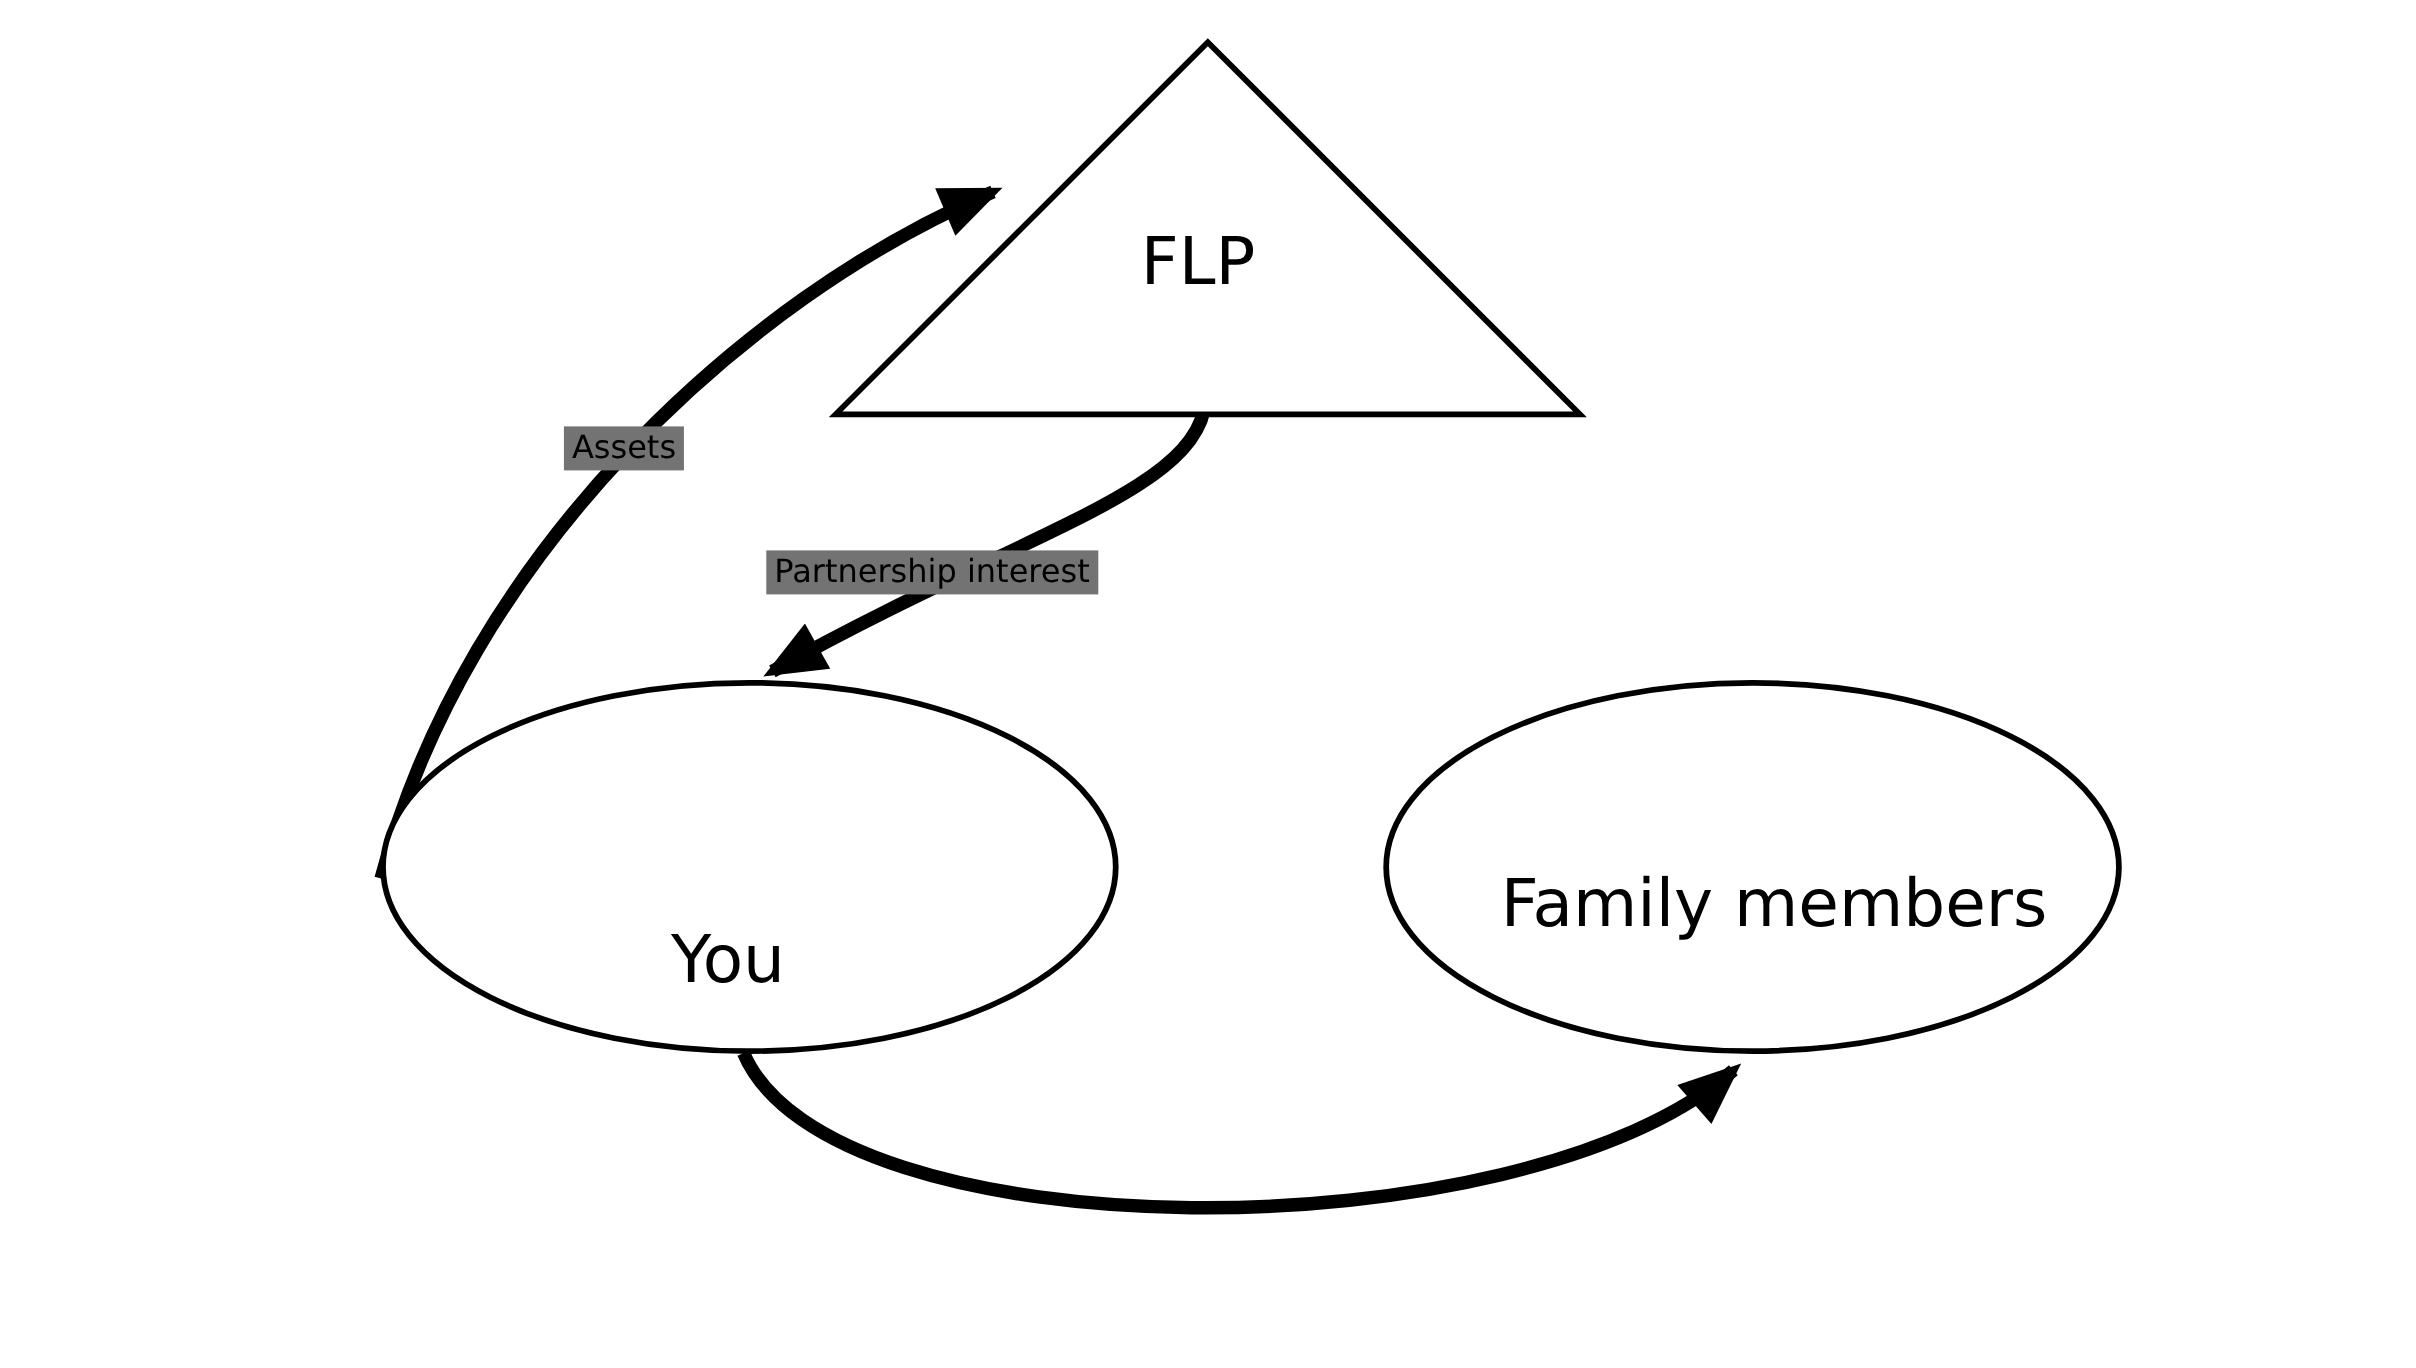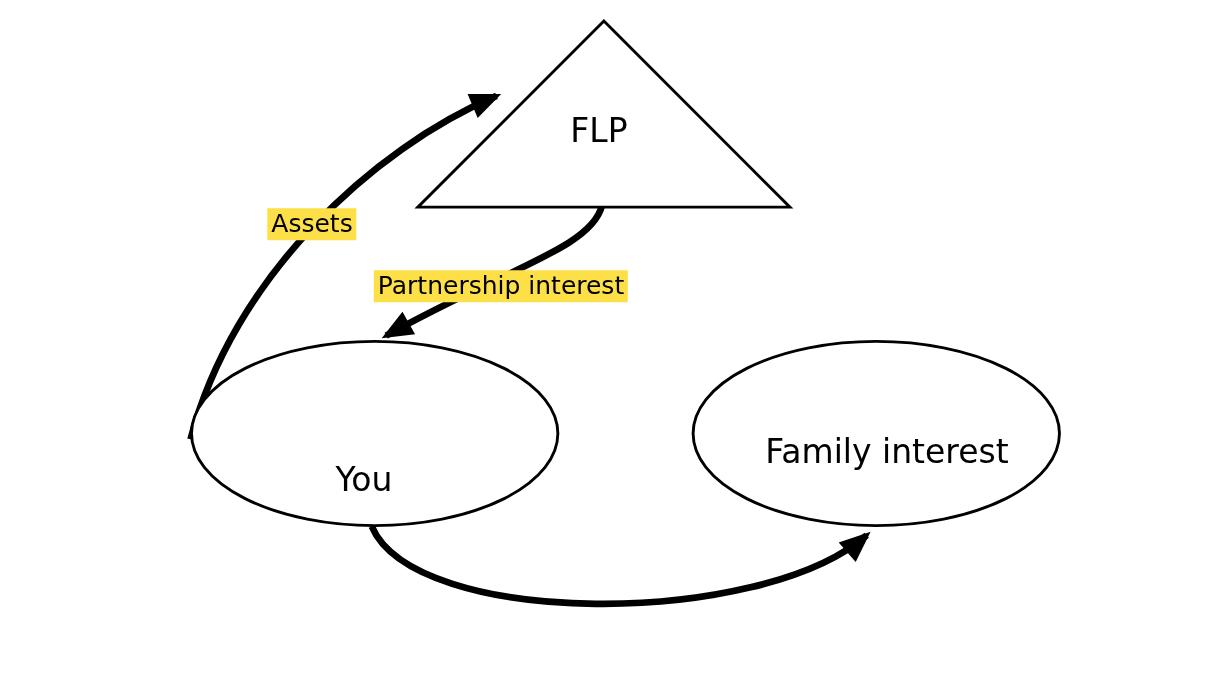--- a/index.html
+++ b/index.html
@@ -39,23 +39,23 @@
     transform: translate(-50%, -50%);
     font-size: 33px;
     color: #000000;
     white-space: nowrap;
     text-align: center;
     line-height: 1.1;
   }
   .edge-label {
     position: absolute;
     transform: translate(-50%, -50%);
-    font-size: 25px;
+    font-size: 16px;
     color: #000000;
-    background: #fde047;
+    background: #737373;
     padding: 2px 4px;
     white-space: nowrap;
     text-align: center;
     line-height: 1.1;
   }
 </style>
 </head>
 <body>
 
 <div class="stage">
@@ -77,20 +77,20 @@
 
     <ellipse class="node-shape" cx="343" cy="452" rx="191" ry="96"></ellipse>
 
     <ellipse class="node-shape" cx="866" cy="452" rx="191" ry="96"></ellipse>
   </svg>
 
   <div class="node-label" style="left:578px; top:131px;">FLP</div>
 
   <div class="node-label" style="left:343px; top:480px;">You</div>
 
-  <div class="node-label" style="left:866px; top:452px;">Family interest</div>
+  <div class="node-label" style="left:866px; top:452px;">Family members</div>
 
   <div class="edge-label" style="left:291px; top:224px;">Assets</div>
 
-  <div class="edge-label" style="left:480px; top:286px;">Partnership interest</div>
+  <div class="edge-label" style="left:445px; top:286px;">Partnership interest</div>
 
 
 </div>
 
 </body></html>

